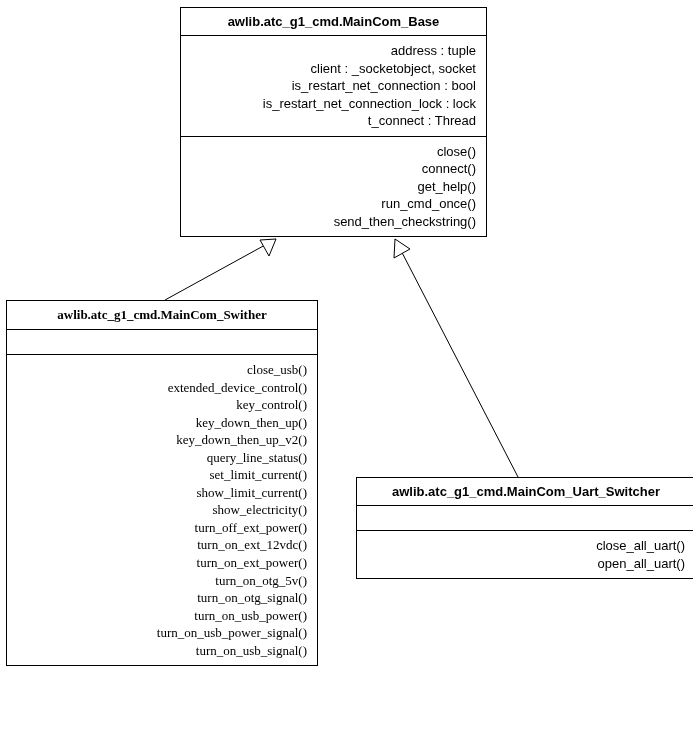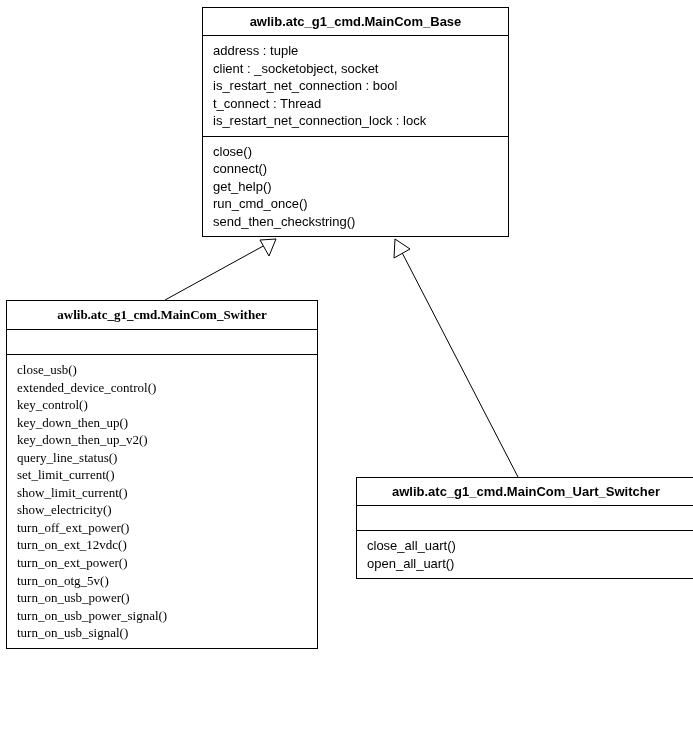--- a/index.html
+++ b/index.html
@@ -19,49 +19,49 @@
     }
     .class-title {
       text-align: center;
       font-weight: bold;
       padding: 6px 10px;
       border-bottom: 1px solid black;
     }
     .class-section {
       padding: 6px 10px;
       border-bottom: 1px solid black;
-      text-align: left;
+      text-align: right;
     }
     .class-section:last-child {
       border-bottom: none;
     }
     .class-section.empty {
       min-height: 12px;
     }
     .item {
       line-height: 1.35;
     }
     svg.connector {
       position: absolute;
       top: 0;
       left: 0;
       pointer-events: none;
     }
   </style>
 </head>
 <body>
 
-<div class="class-box" style="left:180px; top:7px; width:305px;margin-left:22px;">
+<div class="class-box" style="left:180px; top:7px; width:305px;">
   <div class="class-title">awlib.atc_g1_cmd.MainCom_Base</div>
   <div class="class-section">
     <div class="item">address : tuple</div>
     <div class="item">client : _socketobject, socket</div>
     <div class="item">is_restart_net_connection : bool</div>
+    <div class="item">is_restart_net_connection_lock : lock</div>
     <div class="item">t_connect : Thread</div>
-    <div class="item">is_restart_net_connection_lock : lock</div>
   </div>
   <div class="class-section">
     <div class="item">close()</div>
     <div class="item">connect()</div>
     <div class="item">get_help()</div>
     <div class="item">run_cmd_once()</div>
     <div class="item">send_then_checkstring()</div>
   </div>
 </div>
 
@@ -75,20 +75,21 @@
     <div class="item">key_down_then_up()</div>
     <div class="item">key_down_then_up_v2()</div>
     <div class="item">query_line_status()</div>
     <div class="item">set_limit_current()</div>
     <div class="item">show_limit_current()</div>
     <div class="item">show_electricity()</div>
     <div class="item">turn_off_ext_power()</div>
     <div class="item">turn_on_ext_12vdc()</div>
     <div class="item">turn_on_ext_power()</div>
     <div class="item">turn_on_otg_5v()</div>
+    <div class="item">turn_on_otg_signal()</div>
     <div class="item">turn_on_usb_power()</div>
     <div class="item">turn_on_usb_power_signal()</div>
     <div class="item">turn_on_usb_signal()</div>
   </div>
 </div>
 
 <div class="class-box" style="left:356px; top:477px; width:338px;">
   <div class="class-title">awlib.atc_g1_cmd.MainCom_Uart_Switcher</div>
   <div class="class-section empty"></div>
   <div class="class-section">

